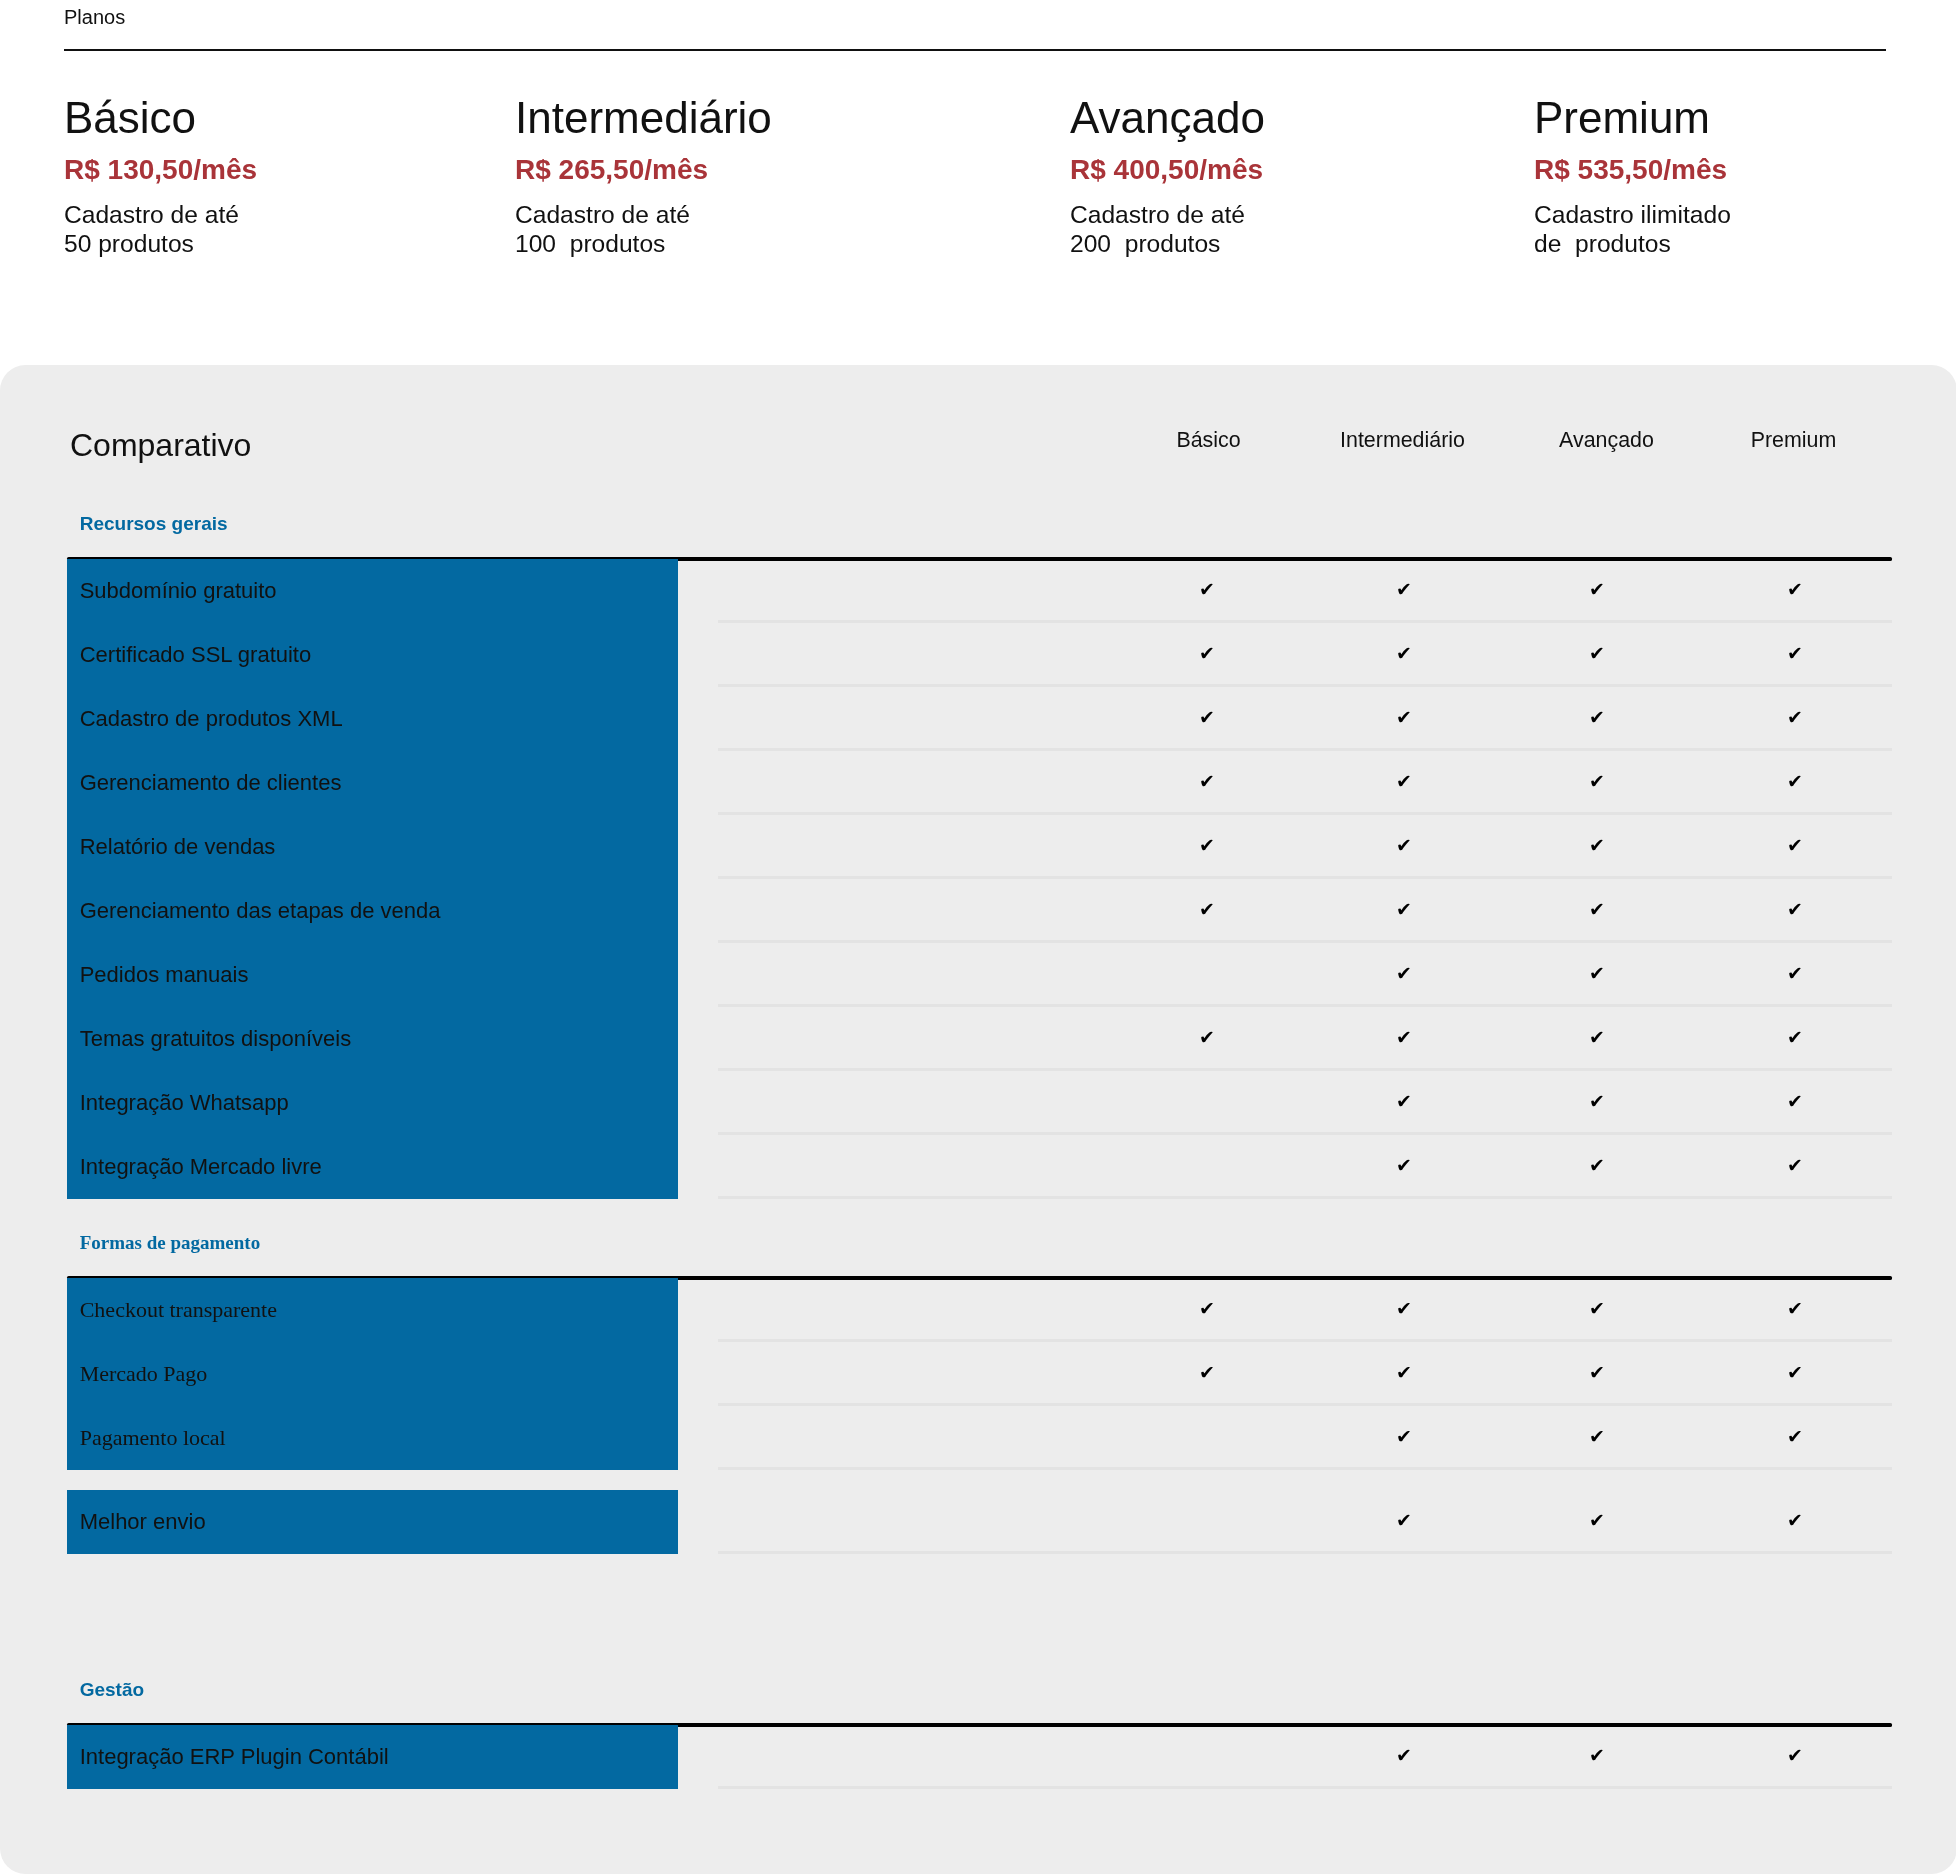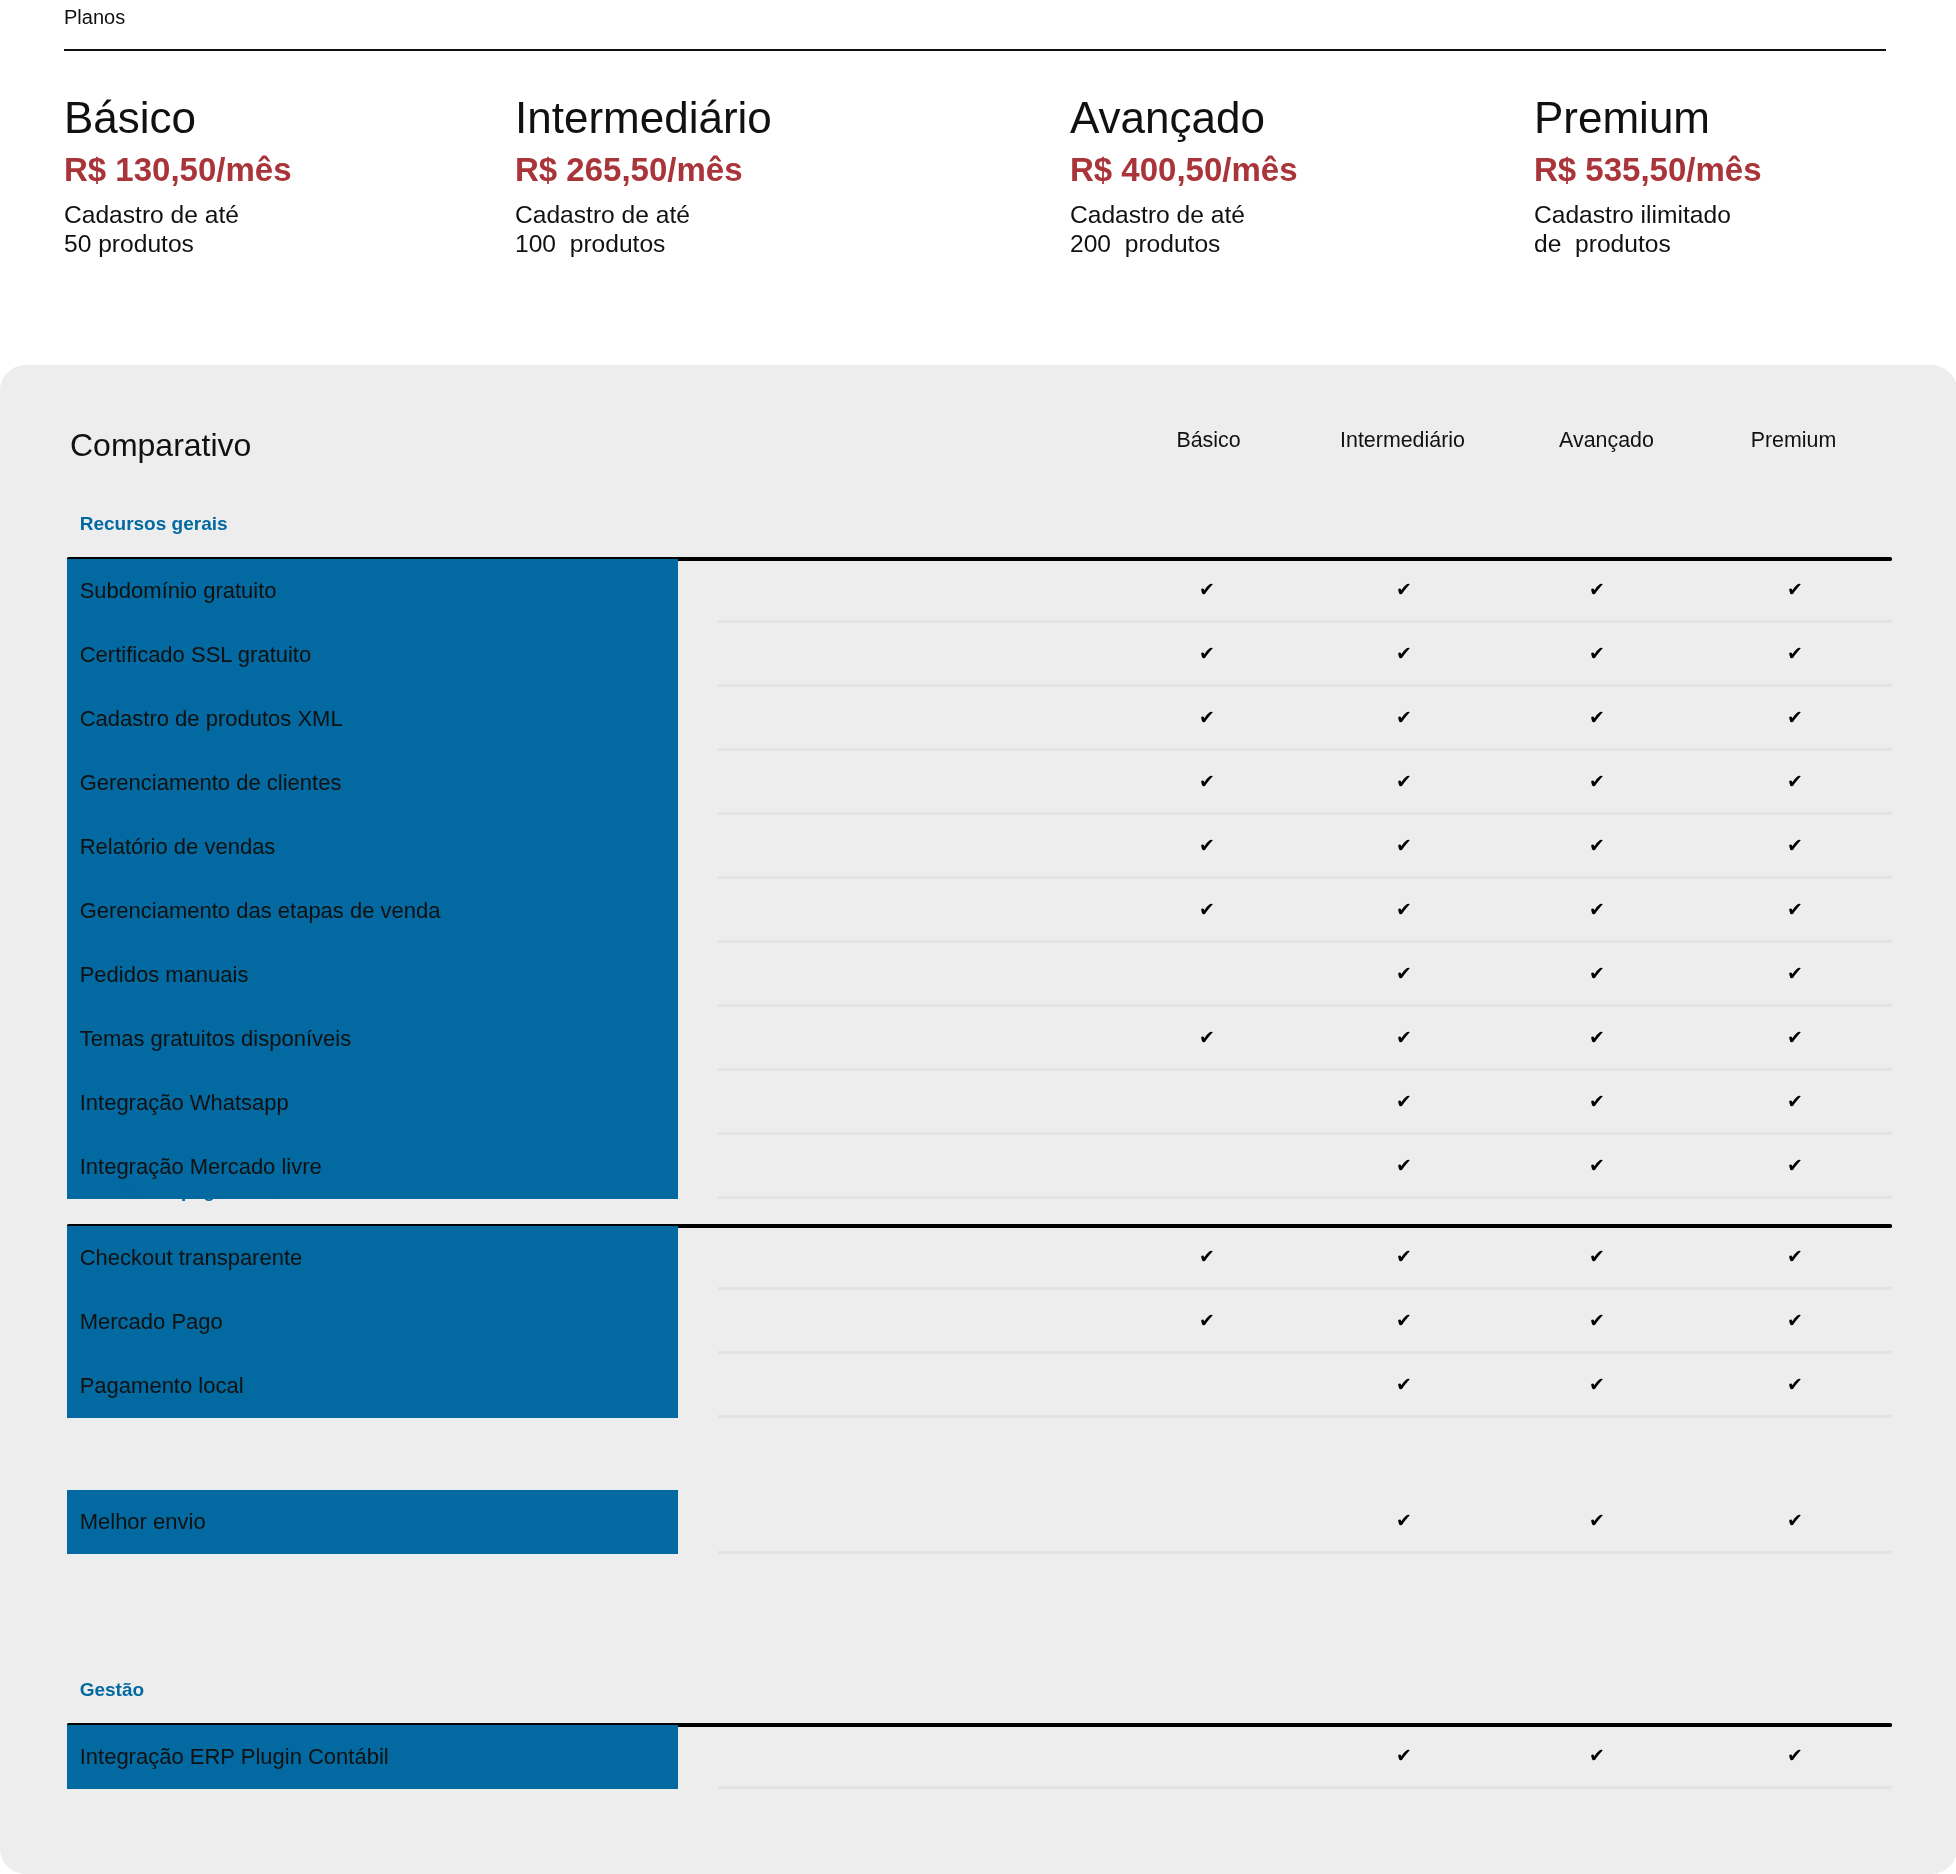--- a/index.html
+++ b/index.html
@@ -4,21 +4,21 @@
 <style>
   * { box-sizing: border-box; margin: 0; padding: 0; }
   html, body { width: 1957px; height: 1874px; background: #ffffff; overflow: hidden; }
   body { position: relative; font-family: "Liberation Sans", "DejaVu Sans", sans-serif; color: #111111; }
 
   .page-title { position: absolute; left: 64px; top: 0px; font-size: 20px; line-height: 35px; font-weight: 400; color: #111; }
   .title-rule { position: absolute; left: 64px; top: 49px; width: 1822px; height: 2.4px; background: #111; }
 
   .plan { position: absolute; top: 89px; }
   .plan-name { font-size: 44px; line-height: 57px; font-weight: 400; color: #111; white-space: nowrap; }
-  .plan-price { font-size: 33px; line-height: 41px; font-weight: 700; color: #a93439; margin-top: 3.2px; white-space: nowrap; }
+  .plan-price { font-size: 28px; line-height: 41px; font-weight: 700; color: #a93439; margin-top: 3.2px; white-space: nowrap; }
   .plan-desc { font-size: 24.6px; line-height: 29px; margin-top: 9.5px; color: #111; white-space: pre; }
 
   .panel { position: absolute; left: 0; top: 365px; width: 1957px; height: 1509px; background: #ededed; border-radius: 25.4px; }
 
   .cmp-title { position: absolute; left: 70px; top: 425px; font-size: 32px; line-height: 40px; color: #111; }
   .col-head { position: absolute; top: 426px; width: 191px; margin-left: -95px; text-align: center; font-size: 21.4px; line-height: 29px; color: #111; }
 
   .section { position: absolute; left: 67px; width: 1825px; }
   .section-head { height: 79px; position: relative; }
   .section-head .lbl { position: absolute; left: 12.7px; bottom: 22px; font-size: 19px; line-height: 27px; font-weight: 700; color: #0369a1; }
@@ -168,21 +168,21 @@
           <div class="label-cell">
             <span>Integração Mercado livre</span>
           </div>
           <div class="sep"></div>
           <span class="check" style="left: 1337px;">✔</span>
           <span class="check" style="left: 1530px;">✔</span>
           <span class="check" style="left: 1728px;">✔</span>
         </div>
       </div>
     </div>
-    <div class="section" style="top: 1147px;">
+    <div class="section" style="top: 1199px; font-family: Liberation Serif, serif;">
       <div class="section-head">
         <span class="lbl">Formas de pagamento</span>
         <div class="rule"></div>
       </div>
       <div class="rows">
         <div class="row">
           <div class="label-cell">
             <span>Checkout transparente</span>
           </div>
           <div class="sep"></div>

